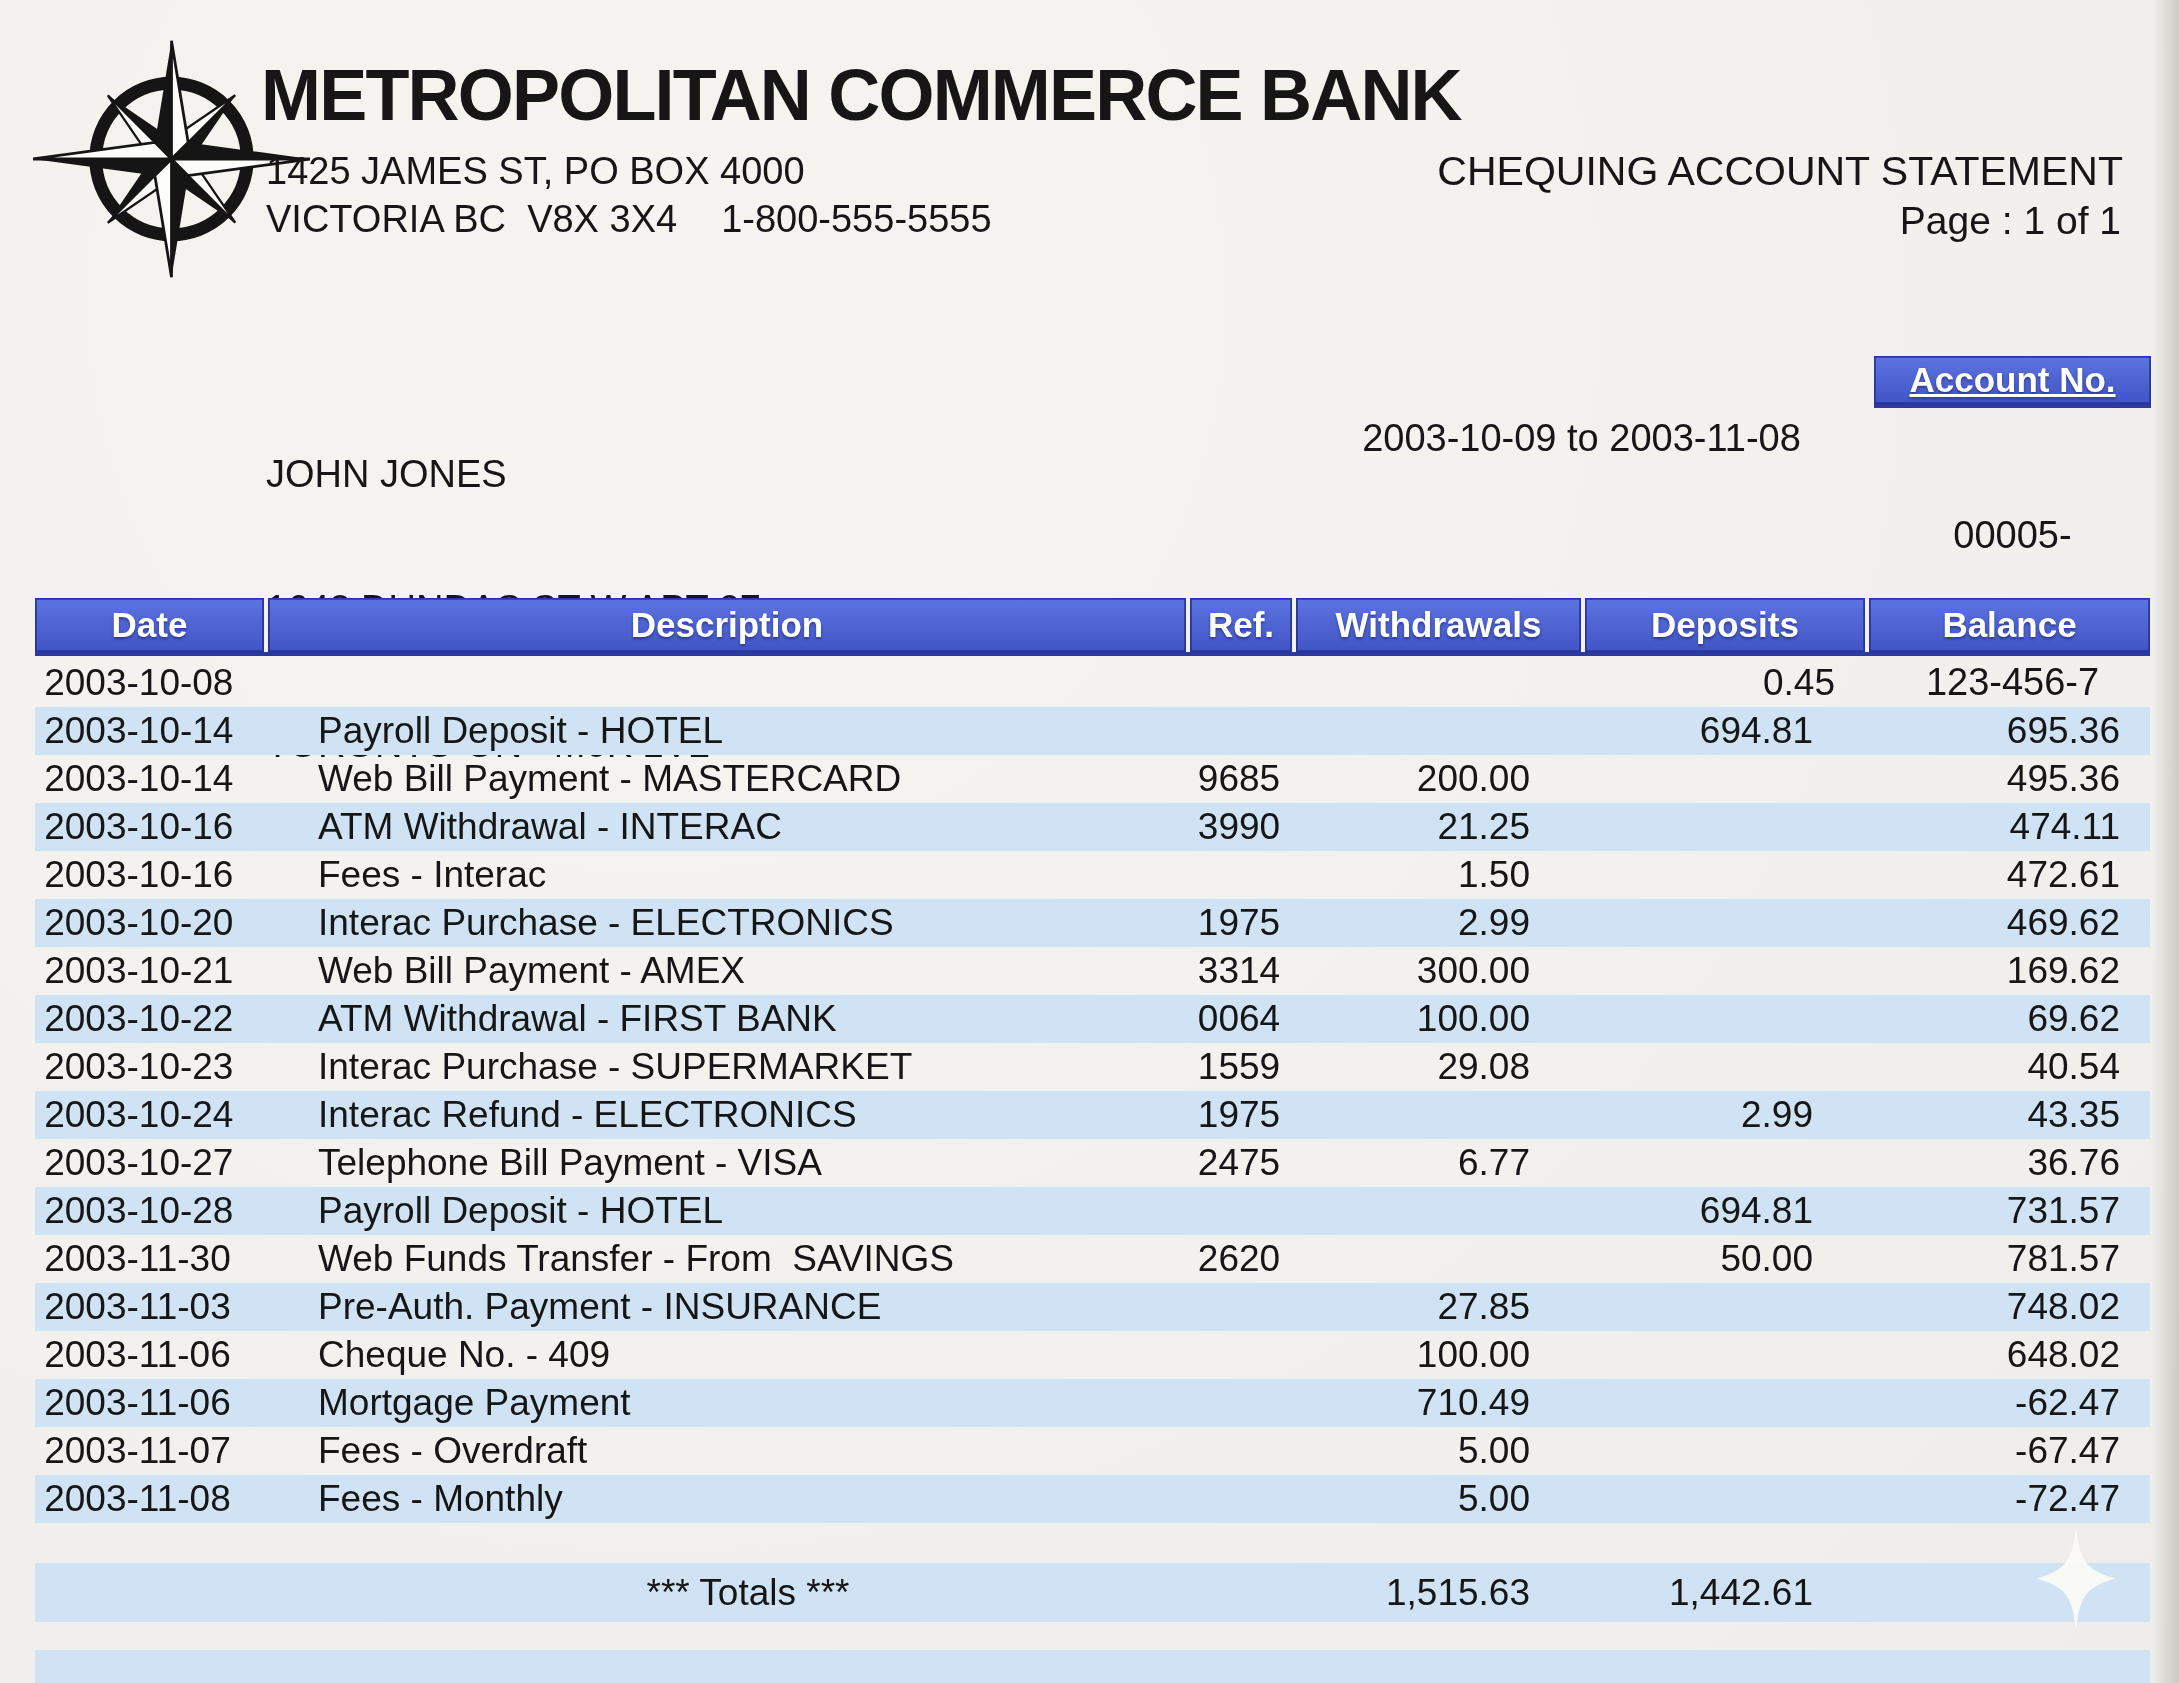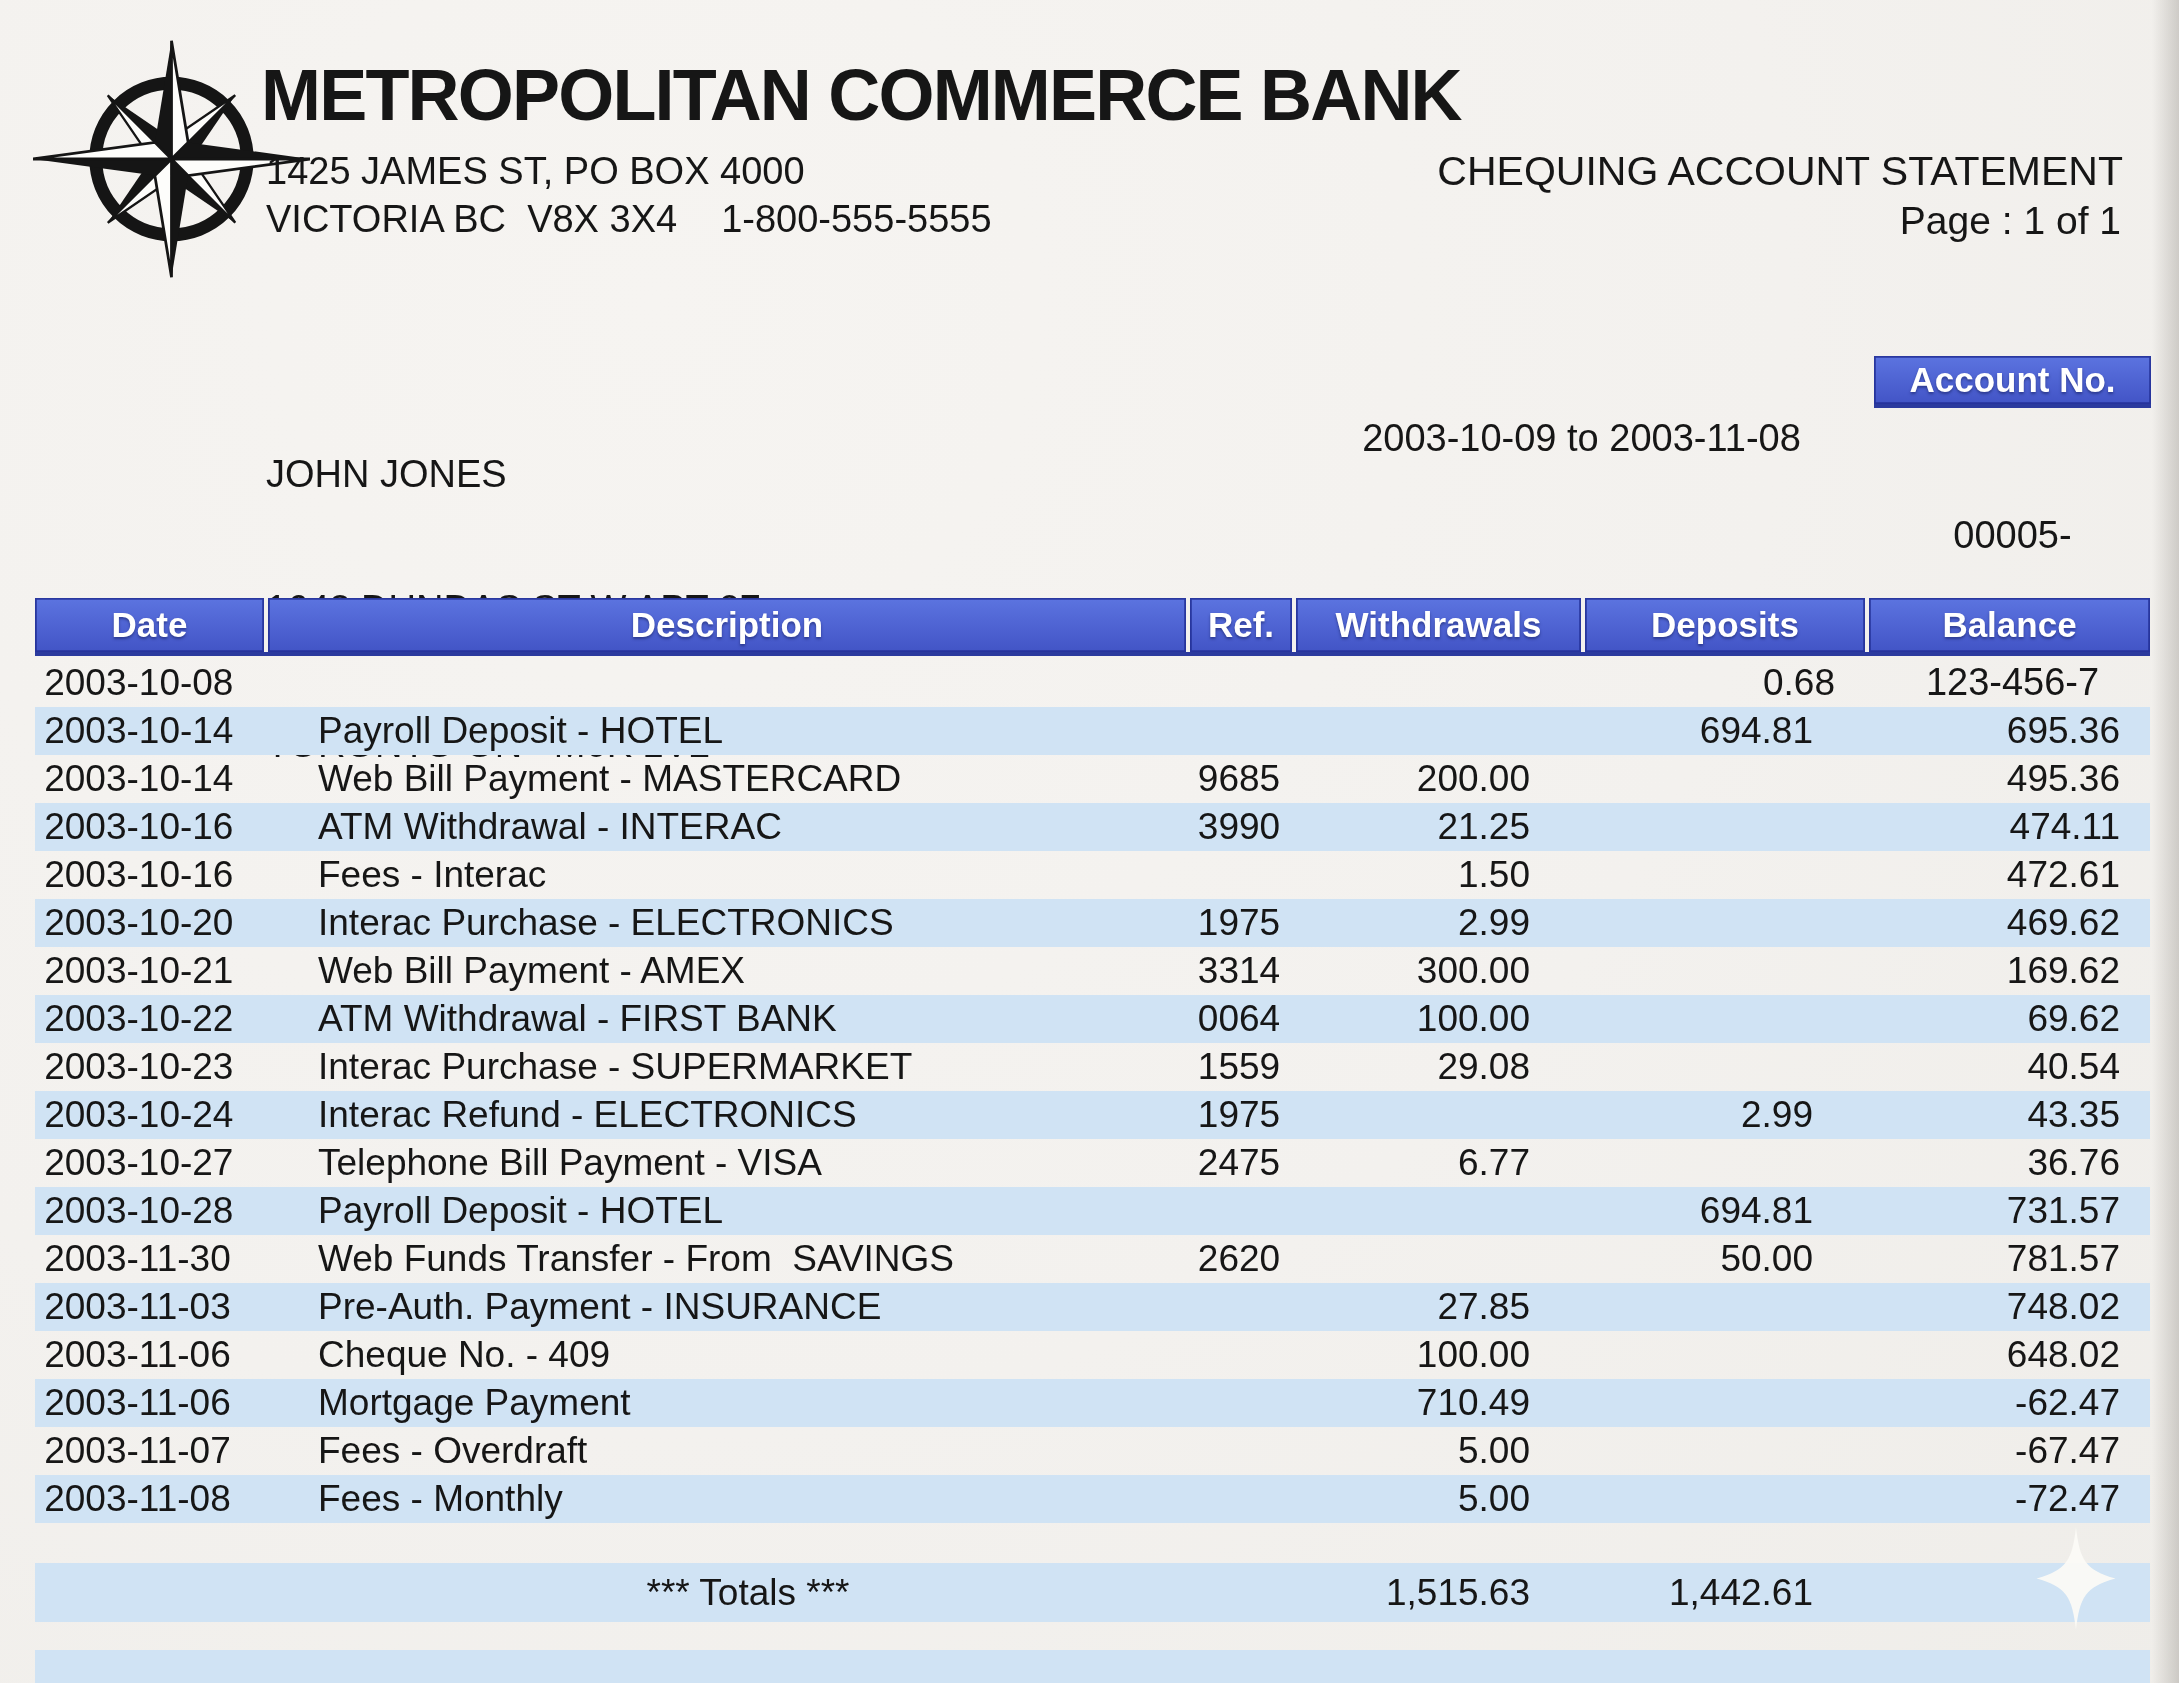--- a/index.html
+++ b/index.html
@@ -40,21 +40,21 @@
   .sum-box{
     position:absolute;height:48px;
     background:linear-gradient(var(--hdr-blue-top),var(--hdr-blue-bot));
     box-shadow:inset 0 0 0 1.8px rgba(33,46,148,.85);
     border-bottom:4.6px solid var(--hdr-dark);
     color:#fff;font-weight:bold;font-size:35px;line-height:48px;text-align:center;
     text-shadow:0 1.8px 2.8px rgba(20,30,90,.55);
     white-space:pre;
   }
   .sp-box{left:1297px;top:356px;width:569px;}
-  .acct-box{left:1874px;top:356px;width:277px;}
+  .acct-box{left:1874px;top:356px;width:277px;text-decoration:underline;}
   .sp-value{position:absolute;left:1297px;top:417px;width:569px;font-size:38px;text-align:center;white-space:pre;}
   .acct-value{position:absolute;left:1874px;top:413px;width:277px;font-size:38px;line-height:49px;text-align:center;white-space:pre;}
   
   .table{position:absolute;left:35px;top:598px;width:2115px;}
   .thead,.trow,.totals{display:grid;grid-template-columns:229px 922px 106px 289px 284px 285px;}
   .thead{border-bottom:4.6px solid var(--hdr-dark);}
   .th{
     background:linear-gradient(var(--hdr-blue-top),var(--hdr-blue-bot));
     box-shadow:inset 0 0 0 1.8px rgba(33,46,148,.85);
     color:#fff;font-weight:bold;font-size:35px;height:54px;line-height:54px;text-align:center;
@@ -141,21 +141,21 @@
       <div class="th">Withdrawals</div>
       <div class="th">Deposits</div>
       <div class="th">Balance</div>
     </div>
     <div class="tbody">
         <div class="trow">
     <div class="td c-date">2003-10-08</div>
     <div class="td c-ref"></div>
     <div class="td c-wd"></div>
     <div class="td c-dep"></div>
-    <div class="td c-bal">0.68</div>
+    <div class="td c-bal">0.45</div>
   </div>
         <div class="trow alt">
     <div class="td c-date">2003-10-14</div>
     <div class="td c-desc">Payroll Deposit - HOTEL</div>
     <div class="td c-ref"></div>
     <div class="td c-wd"></div>
     <div class="td c-dep">694.81</div>
     <div class="td c-bal">695.36</div>
   </div>
         <div class="trow">

